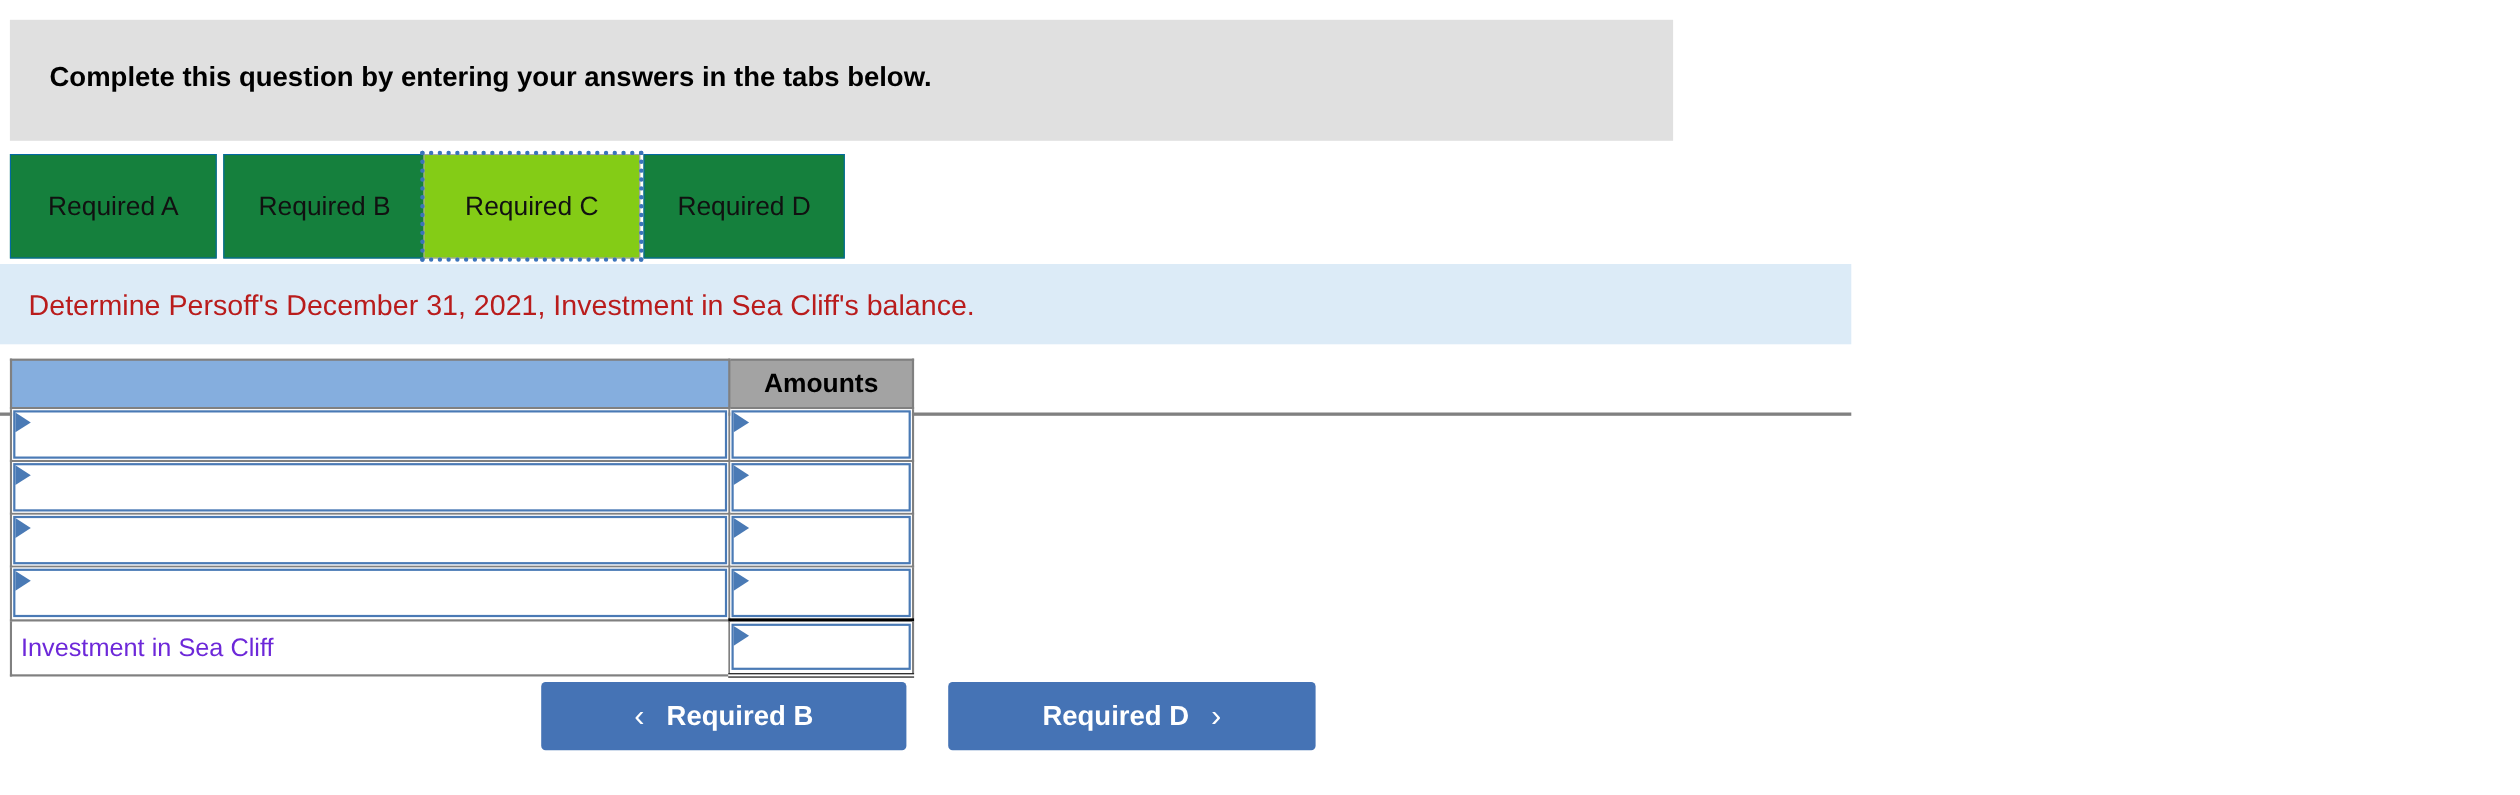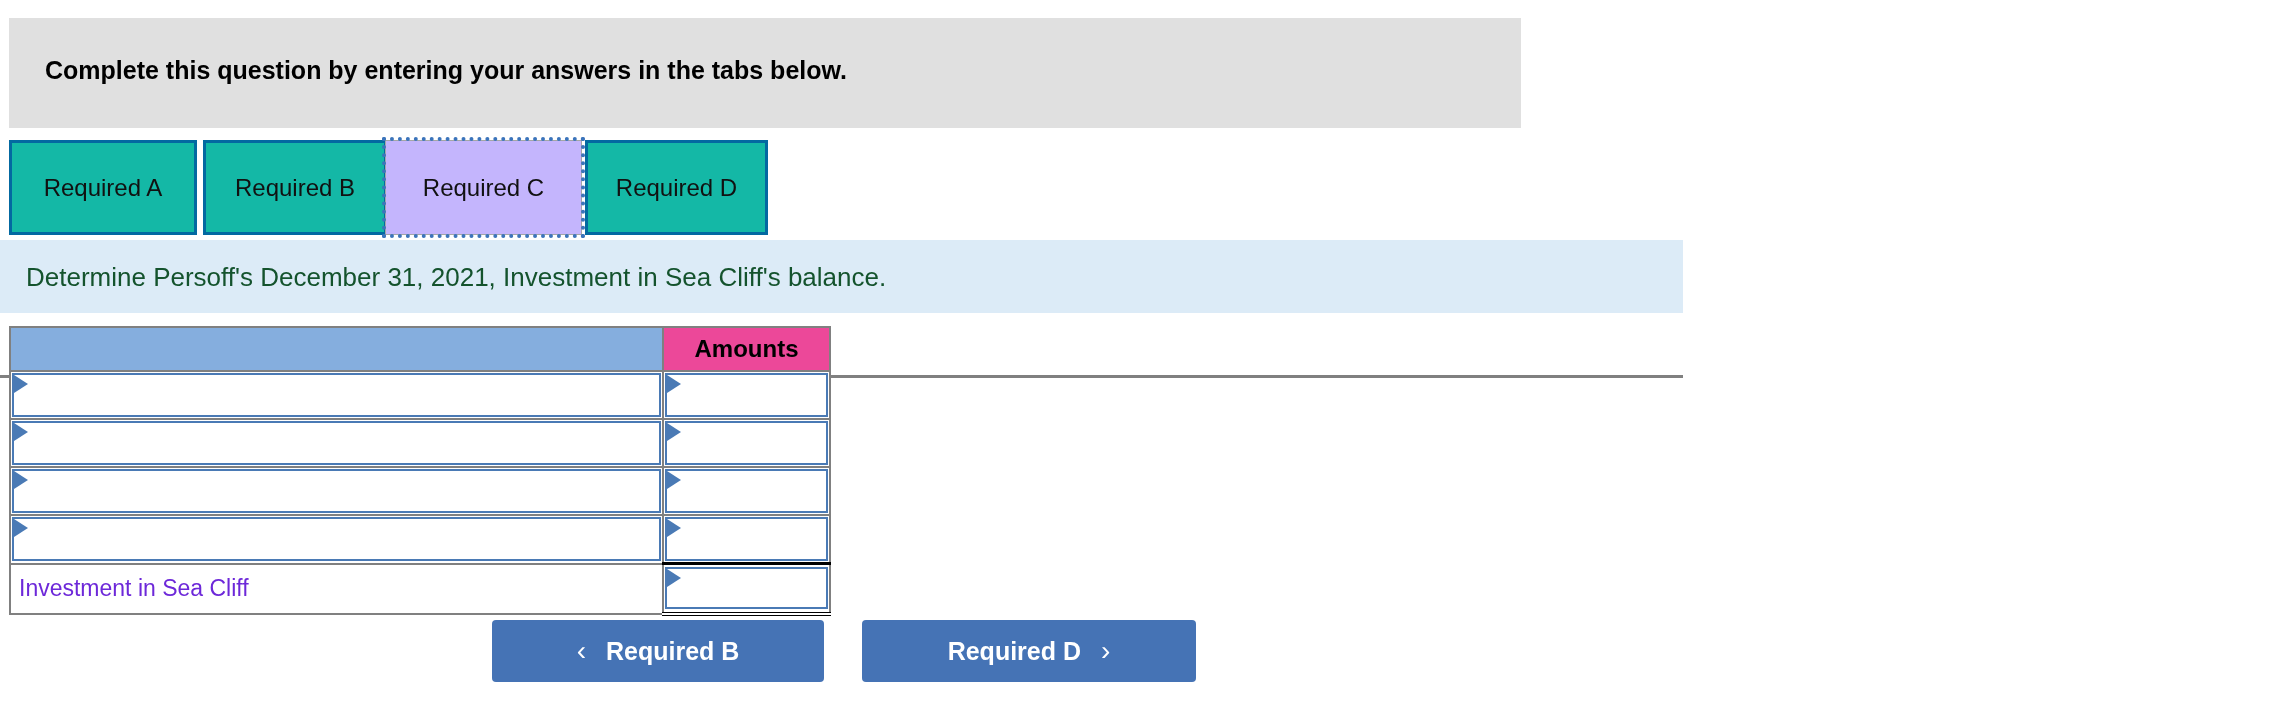--- a/index.html
+++ b/index.html
@@ -48,33 +48,33 @@
     left: 0px;
     top: 235px;
     width: 1683px;
     height: 3px;
     background: #808080;
   }
   .tab {
     position: absolute;
     top: 0px;
     height: 95px;
-    background: #14b8a6;
-    border: 3px solid #0369a1;
+    background: #15803d;
+    border: 1px solid #0369a1;
     box-sizing: border-box;
     display: flex;
     align-items: center;
     justify-content: center;
     font-size: 24px;
     color: #111111;
     white-space: nowrap;
     cursor: pointer;
   }
   .tab.active {
-    background: #c4b5fd;
+    background: #84cc16;
     border: 1px solid #a6a6a6;
     outline: 4px dotted #3b74bb;
     outline-offset: -1px;
     z-index: 3;
   }
   #tab-0 { left: 9px;   width: 188px; }
   #tab-1 { left: 203px; width: 184px; }
   #tab-2 { left: 385px; width: 197px; }
   #tab-3 { left: 585px; width: 183px; }
 
@@ -85,21 +85,21 @@
     top: 240px;
     width: 1683px;
     height: 73px;
     background: #dcebf7;
   }
   .prompt-text {
     position: absolute;
     left: 26px;
     top: 22px;
     font-size: 26px;
-    color: #14532d;
+    color: #b91c1c;
     white-space: nowrap;
   }
 
   
   .answer-table {
     position: absolute;
     left: 9px;
     top: 326px;
     width: 816px;
     border-collapse: collapse;
@@ -107,21 +107,21 @@
   }
   .answer-table td, .answer-table th {
     border: 2px solid #808080;
     padding: 0;
     margin: 0;
   }
   .col-desc  { width: 651px; }
   .col-amt   { width: 165px; }
 
   .answer-table thead th {
-    background: #ec4899;
+    background: #a3a3a3;
     height: 42px;
     font-size: 24px;
     font-weight: bold;
     color: #000000;
     text-align: center;
   }
   .answer-table thead th.blank-head { background: #85aede; }
 
   .cell-shell {
     position: relative;

